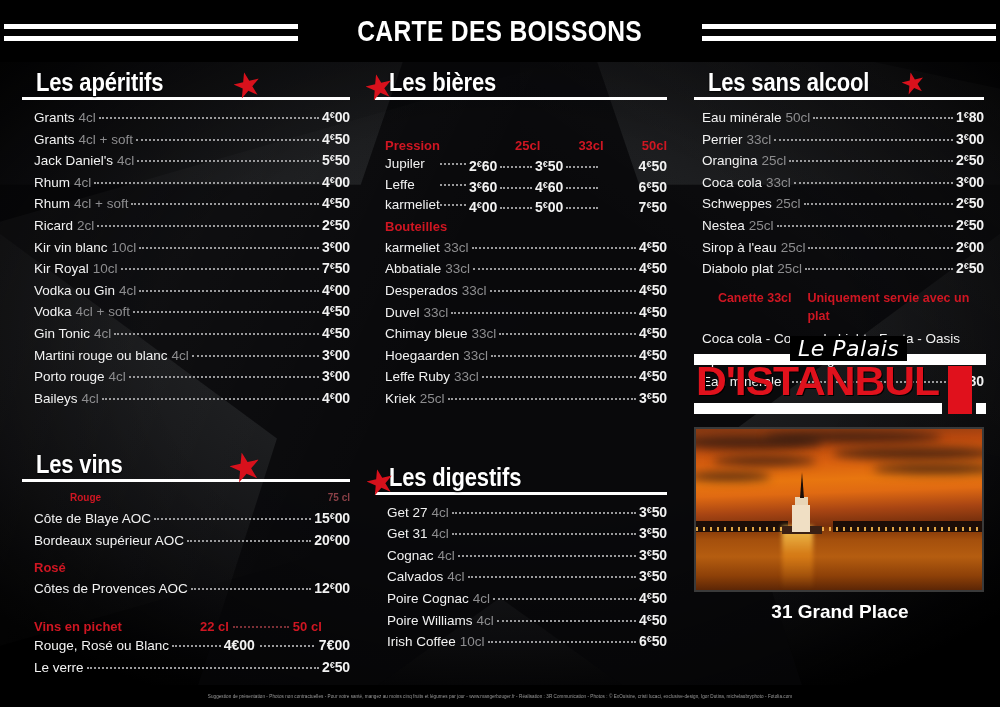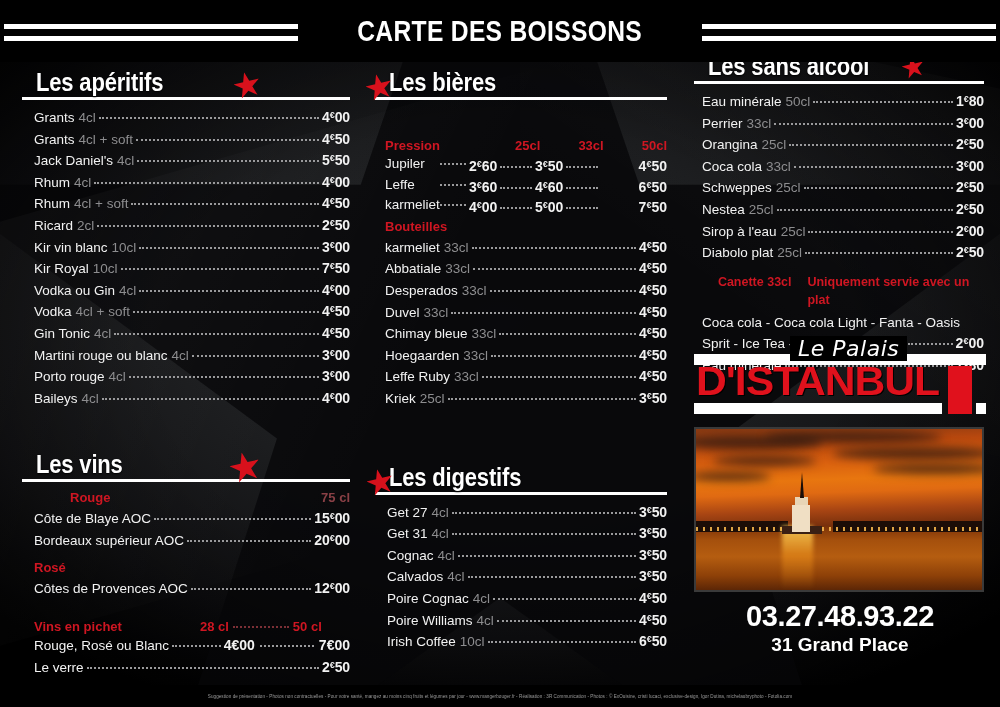--- a/index.html
+++ b/index.html
@@ -91,21 +91,21 @@
     font-family: "Liberation Sans Narrow", "Liberation Sans", sans-serif;
   }
 
   
   .col {
     position: absolute;
     z-index: 4;
   }
   #col-left   { left: 22px;  top: 62px;  width: 328px; }
   #col-mid    { left: 375px; top: 62px;  width: 292px; }
-  #col-right  { left: 694px; top: 46px;  width: 290px; }
+  #col-right  { left: 694px; top: 62px;  width: 290px; }
 
   
   .sec { margin-bottom: 2px; }
   .sec-head {
     position: relative;
     height: 40px;
   }
   .sec-head .ttl {
     position: absolute;
     left: 14px;
@@ -256,21 +256,21 @@
   .pichet-row .p1 { flex: 0 0 auto; font-weight: 700; font-size: 14px; }
   .pichet-row .d2 {
     flex: 0 0 54px; margin: 0 5px;
     border-bottom: 2px dotted #9a9a9c;
     height: 13px; transform: translateY(-3px);
   }
   .pichet-row .p2 { flex: 0 0 auto; font-weight: 700; font-size: 14px; }
 
   .rouge-head {
     display: flex;
-    color: #cf1622; font-weight: 700; font-size: 13px; line-height: 19px; padding-left: 36px;
+    color: #cf1622; font-weight: 700; font-size: 10px; line-height: 19px; padding-left: 36px;
   }
   .rouge-head .lbl { flex: 1 1 auto; }
   .rouge-head .vol { flex: 0 0 auto; color: #8a4046; }
 
   
   .canette-head {
     display: flex; margin-top: 10px;
     color: #cf1622; font-weight: 700; font-size: 12.5px; line-height: 18px;
   }
   .canette-head .a { width: 112px; text-align: center; }
@@ -606,21 +606,21 @@
           <div class="row">
             <span class="nm">Côtes de Provences AOC</span>
             <span class="dots"></span>
             <span class="pr">12<span class="eu">€</span>00</span>
           </div>
         </div>
 
       <div class="pichet-head">
         <span class="lbl">Vins en pichet</span>
         <span class="sp1"></span>
-        <span class="v25">28 cl</span>
+        <span class="v25">22 cl</span>
         <span class="dotsr"></span>
         <span class="v50">50 cl</span>
       </div>
       <div class="pichet-row">
         <span class="nm">Rouge, Rosé ou Blanc</span>
         <span class="d1"></span>
         <span class="p1"><span>4</span><span class="eu">€</span><span>00</span></span>
         <span class="d2"></span>
         <span class="p2"><span>7</span><span class="eu">€</span><span>00</span></span>
       </div>
@@ -930,19 +930,18 @@
   <div class="shore-r"></div>
   <div class="lights"></div>
   <div class="glow"></div>
   <div class="tower-base"></div>
   <div class="tower-body"></div>
   <div class="tower-top"></div>
   <div class="spire"></div>
 </div>
 
 <div id="contact">
-  <div class="phone">03.27.48.93.22</div>
   <div class="addr1">31 Grand Place</div>
 </div>
 
 <div id="footer">
   <div class="txt">Suggestion de présentation - Photos non contractuelles - Pour votre santé, mangez au moins cinq fruits et légumes par jour - www.mangerbouger.fr - Réalisation : 3R Communication - Photos : © ExOuisine, cristi lucaci, exclusive-design, Igor Dutina, michelaubryphoto - Fotolia.com</div>
 </div>
 
 </body></html>

